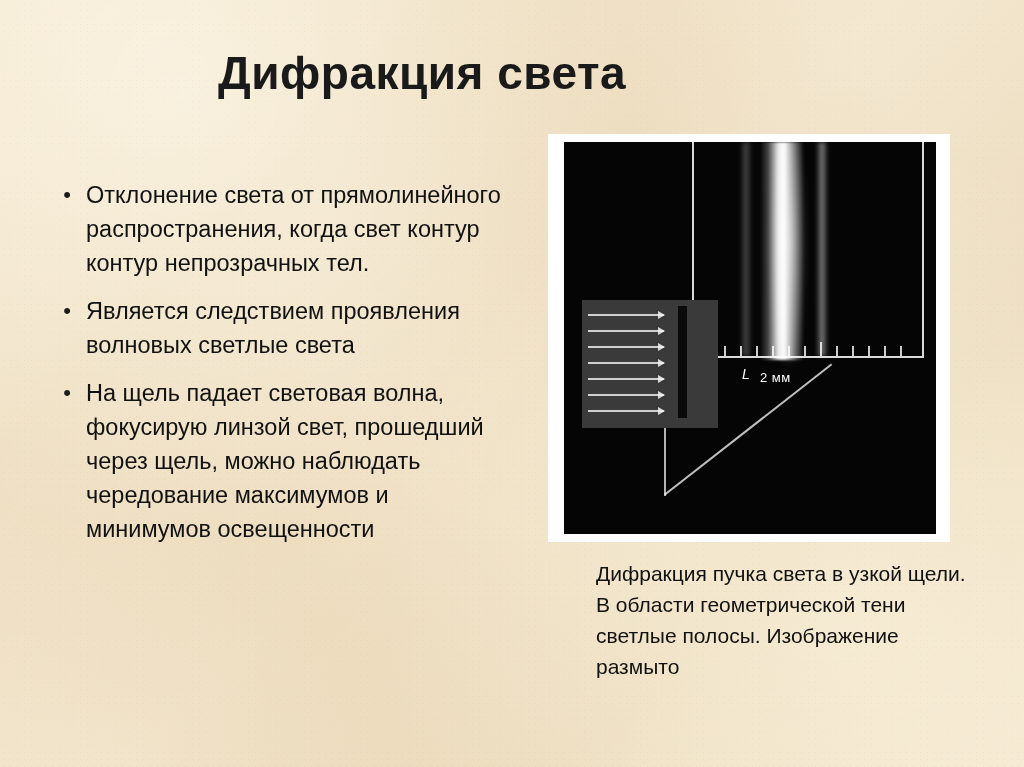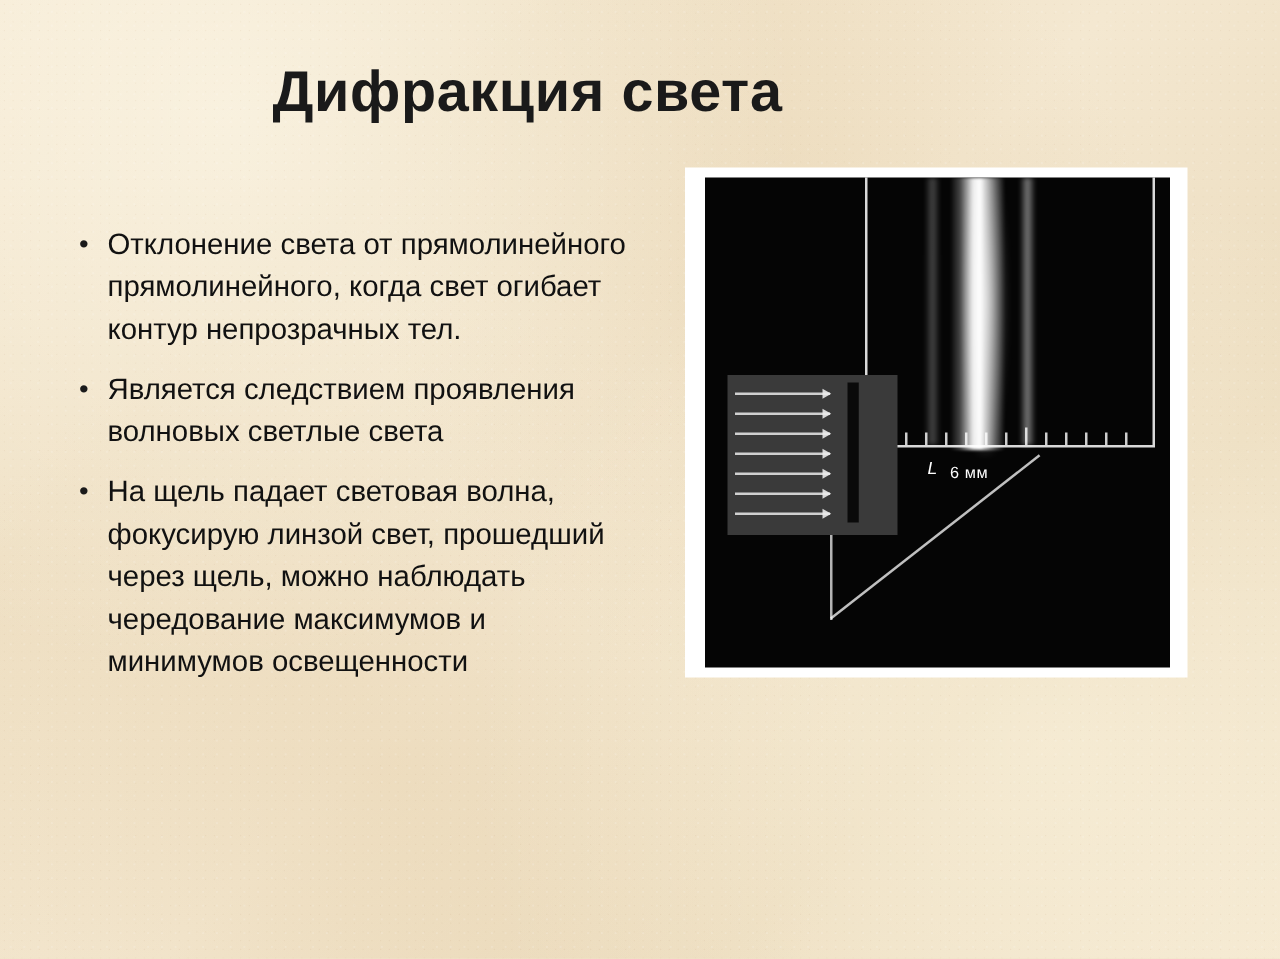--- a/index.html
+++ b/index.html
@@ -234,21 +234,21 @@
 <body>
 
 <div class="slide">
 
   <div class="title">Дифракция света</div>
 
   <div class="bullets">
 
     <div class="bullet">
       <div class="bullet-dot">•</div>
-      <div class="bullet-text">Отклонение света от прямолинейного прямолинейного, когда свет огибает контур непрозрачных тел.</div>
+      <div class="bullet-text">Отклонение света от прямолинейного распространения, когда свет контур контур непрозрачных тел.</div>
     </div>
 
     <div class="bullet">
       <div class="bullet-dot">•</div>
       <div class="bullet-text"> Является следствием проявления волновых светлые света</div>
     </div>
 
     <div class="bullet">
       <div class="bullet-dot">•</div>
       <div class="bullet-text">На щель падает световая волна, фокусирую линзой свет, прошедший через щель, можно наблюдать чередование максимумов и минимумов освещенности</div>
@@ -273,34 +273,35 @@
         <div class="tick" style="left:94px;"></div>
         <div class="tick" style="left:110px;"></div>
         <div class="tick" style="left:126px; height:14px;"></div>
         <div class="tick" style="left:142px;"></div>
         <div class="tick" style="left:158px;"></div>
         <div class="tick" style="left:174px;"></div>
         <div class="tick" style="left:190px;"></div>
         <div class="tick" style="left:206px;"></div>
       </div>
 
-      <div class="ruler-label">6 мм</div>
+      <div class="ruler-label">2 мм</div>
 
       <div class="inset">
         <div class="slit-bar"></div>
         <div class="arrow" style="top:14px;"></div>
         <div class="arrow" style="top:30px;"></div>
         <div class="arrow" style="top:46px;"></div>
         <div class="arrow" style="top:62px;"></div>
         <div class="arrow" style="top:78px;"></div>
         <div class="arrow" style="top:94px;"></div>
         <div class="arrow" style="top:110px;"></div>
       </div>
 
       <div class="beam" style="left:100px; top:352px; width:212px; transform: rotate(-38deg);"></div>
       <div class="beam-vert"></div>
       <div class="ell">L</div>
 
     </div>
   </div>
 
+  <div class="caption">Дифракция пучка света в узкой щели. В области геометрической тени светлые полосы. Изображение размыто</div>
 
 </div>
 
 </body></html>

